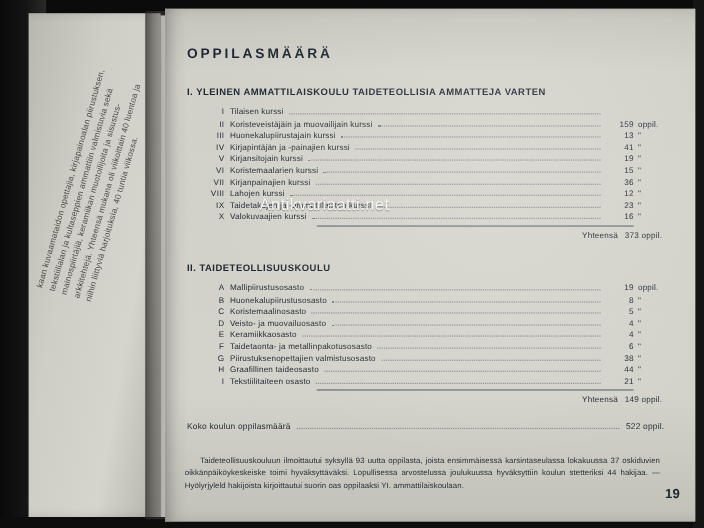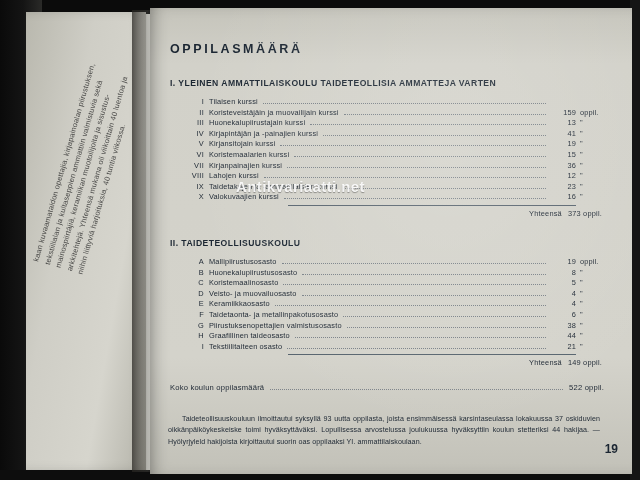--- a/index.html
+++ b/index.html
@@ -199,21 +199,21 @@
     font-size: 12px;
     font-weight: 700;
     color: #1b2632;
   }
   
   .watermark {
     position: absolute;
     left: 236px;
     top: 178px;
     font-size: 15px;
-    font-weight: 700;
+    font-weight: 400;
     letter-spacing: 0.4px;
     color: rgba(255,255,255,0.9);
     text-shadow: 0 1px 1px rgba(0,0,0,0.35);
     pointer-events: none;
     text-align: right;
   }
   .glare {
     position: absolute;
     left: 150px; top: 8px;
     width: 482px; height: 466px;

